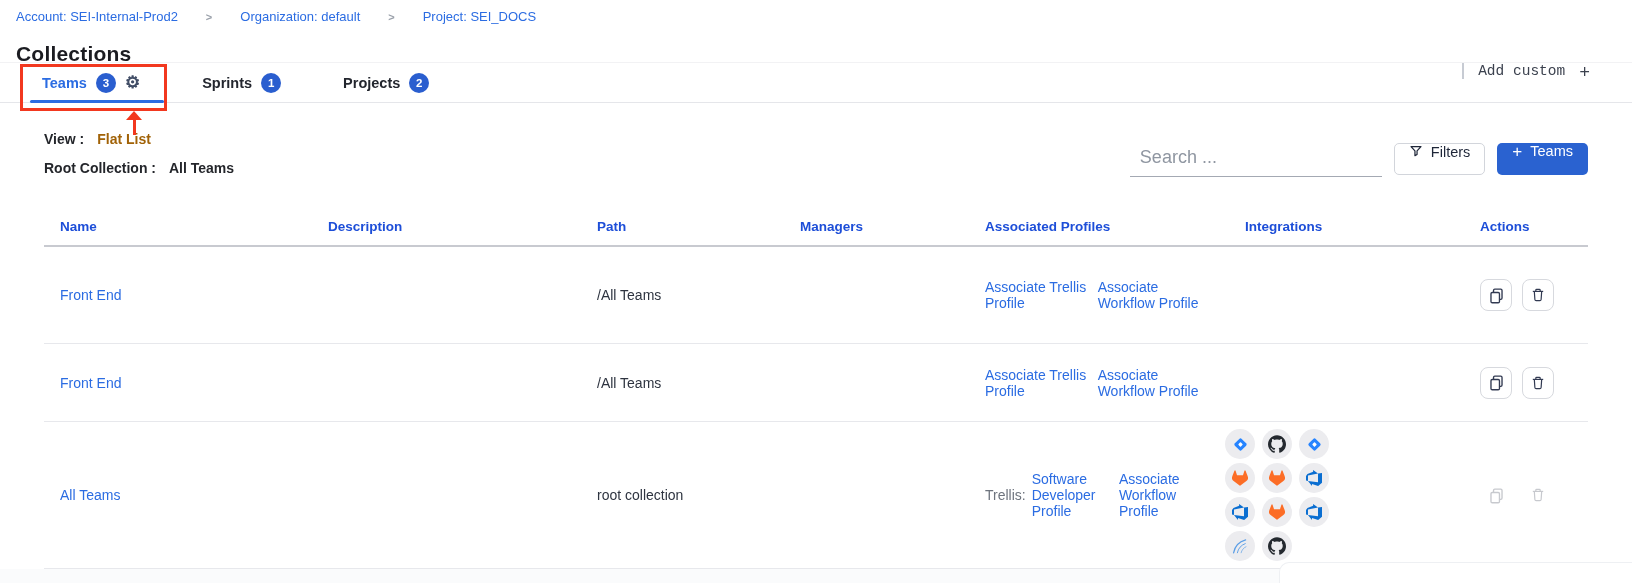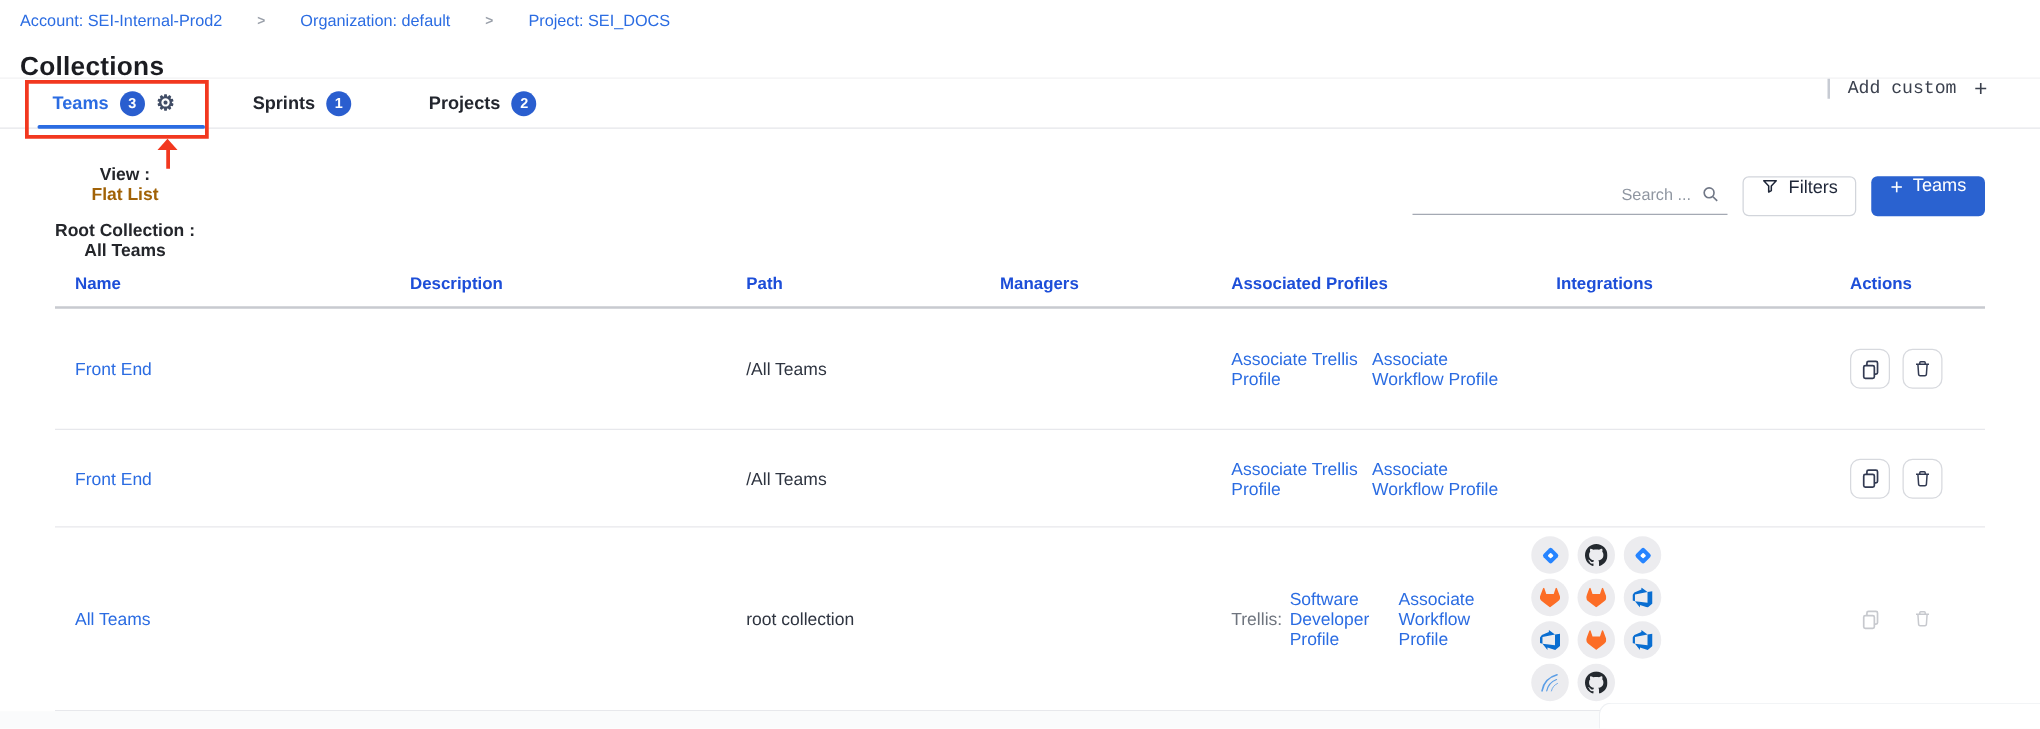--- a/index.html
+++ b/index.html
@@ -31,29 +31,29 @@
   .add-custom .plus{font-size:18px;color:#3b414e;font-weight:400;}
 
   
   .red-box{left:20px;top:64px;width:141px;height:41px;border:3px solid #f2381f;z-index:6;pointer-events:none;}
   .red-stem{left:133px;top:120px;width:3px;height:15px;background:#f2381f;z-index:6;}
   .red-head{left:126px;top:111px;width:0;height:0;border-left:8px solid transparent;
        border-right:8px solid transparent;border-bottom:9px solid #f2381f;z-index:6;}
 
   
   .ctl-left{left:44px;top:131px;display:flex;flex-direction:column;gap:13px;font-size:14px;}
-  .ctl-line{display:flex;gap:0;align-items:center;flex-direction:column;}
+  .ctl-line{display:flex;gap:13px;align-items:center;}
   .ctl-label{font-weight:700;color:#24262b;}
   .ctl-link{color:#a16207;font-weight:700;}
   .ctl-value{color:#24262b;font-weight:600;}
 
   .ctl-right{right:44px;top:141px;display:flex;align-items:center;gap:12px;}
   .search{width:238px;border-bottom:1px solid #a4a9b3;display:flex;align-items:center;
        padding:5px 6px 7px 8px;gap:6px;}
-  .search input{border:none;outline:none;flex:1;font-size:13px;font-family:inherit;color:#343a44;background:transparent;text-align:right;}
+  .search input{border:none;outline:none;flex:1;font-size:18px;font-family:inherit;color:#343a44;background:transparent;}
   .search input::placeholder{color:#8f96a1;}
   .btn{height:32px;display:flex;align-items:flex-start;gap:8px;border-radius:5px;cursor:pointer;
        font-family:inherit;font-size:14.5px;}
   .btn-filters{background:#fff;border:1px solid #d2d5db;color:#1e2638;padding:0 14px;}
   .btn-primary{background:#2a62d0;border:none;color:#fff;padding:0 15px;font-weight:500;}
   .btn-primary .plus{font-size:17px;font-weight:400;margin-top:-1px;}
 
   
   .table{left:44px;top:208px;width:1544px;}
   .thead,.trow{display:grid;grid-template-columns:284px 269px 203px 185px 230px 225px 1fr;align-items:center;}

